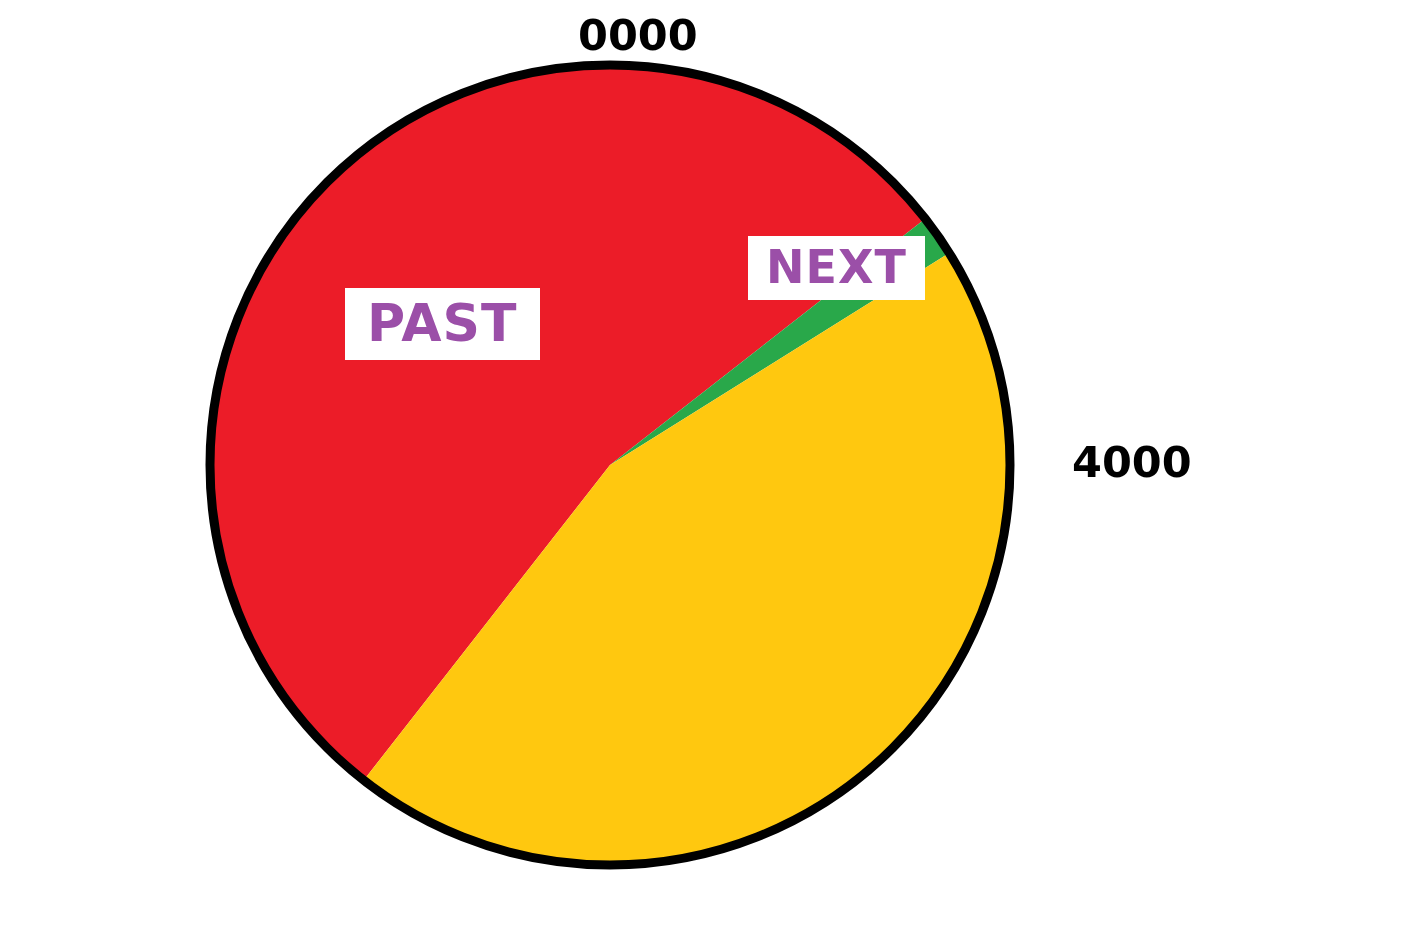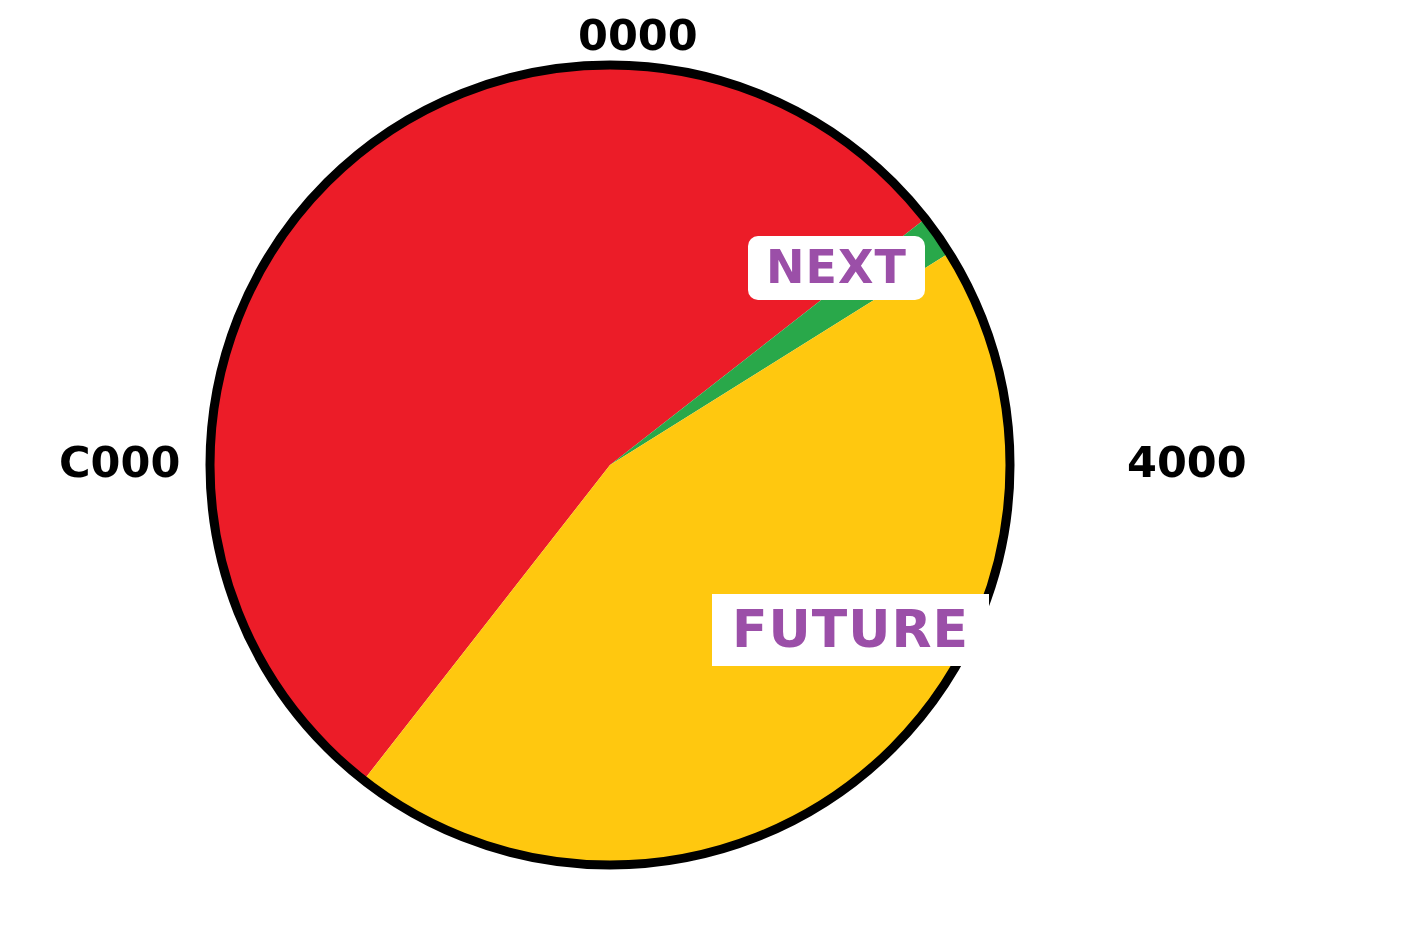--- a/index.html
+++ b/index.html
@@ -50,32 +50,31 @@
     left: 345px;
     top: 288px;
     font-size: 52px;
     padding: 9px 22px 11px 22px;
   }
   #label-next {
     left: 748px;
     top: 236px;
     font-size: 46px;
     padding: 8px 18px 10px 18px;
-    border-radius: 10px;
   }
   #label-future {
     left: 712px;
     top: 594px;
     font-size: 52px;
     padding: 9px 20px 11px 20px;
   }
   #tick-0000 { left: 578px; top: 10px; }
   #tick-1E00 { left: 903px; top: 107px; }
   #tick-1E10 { left: 958px; top: 154px; }
-  #tick-4000 { left: 1127px; top: 437px; }
+  #tick-4000 { left: 1072px; top: 437px; }
   #tick-8000 { left: 563px; top: 876px; }
   #tick-C000 { left: 59px; top: 437px; }
 </style>
 </head>
 <body>
 
 <div id="stage">
 
   <svg class="pie-svg" viewBox="0 0 1404 949" aria-hidden="true">
 
@@ -83,18 +82,17 @@
 
     <path id="slice-next" fill="#29A84A" d="M 610 465 L 925.2 218.7 A 400 400 0 0 1 949.2 253.0 Z"></path>
 
     <path id="slice-future" fill="#FFC80F" d="M 610 465 L 949.2 253.0 A 400 400 0 0 1 363.7 780.2 Z"></path>
 
     <circle id="pie-outline" cx="610" cy="465" r="400" fill="none" stroke="#000000" stroke-width="9"></circle>
   </svg>
 
   <div class="tick-label" id="tick-0000">0000</div>
   <div class="tick-label" id="tick-4000">4000</div>
-  <div class="tick-label" id="tick-C000">C000</div>
 
+  <div class="sector-label" id="label-past" style="color: rgb(155, 79, 168); background: rgb(255, 255, 255);">PAST</div>
   <div class="sector-label" id="label-next" style="color: rgb(155, 79, 168); background: rgb(255, 255, 255);">NEXT</div>
-  <div class="sector-label" id="label-future" style="color: rgb(155, 79, 168); background: rgb(255, 255, 255);">FUTURE</div>
 
 </div>
 
 </body></html>

